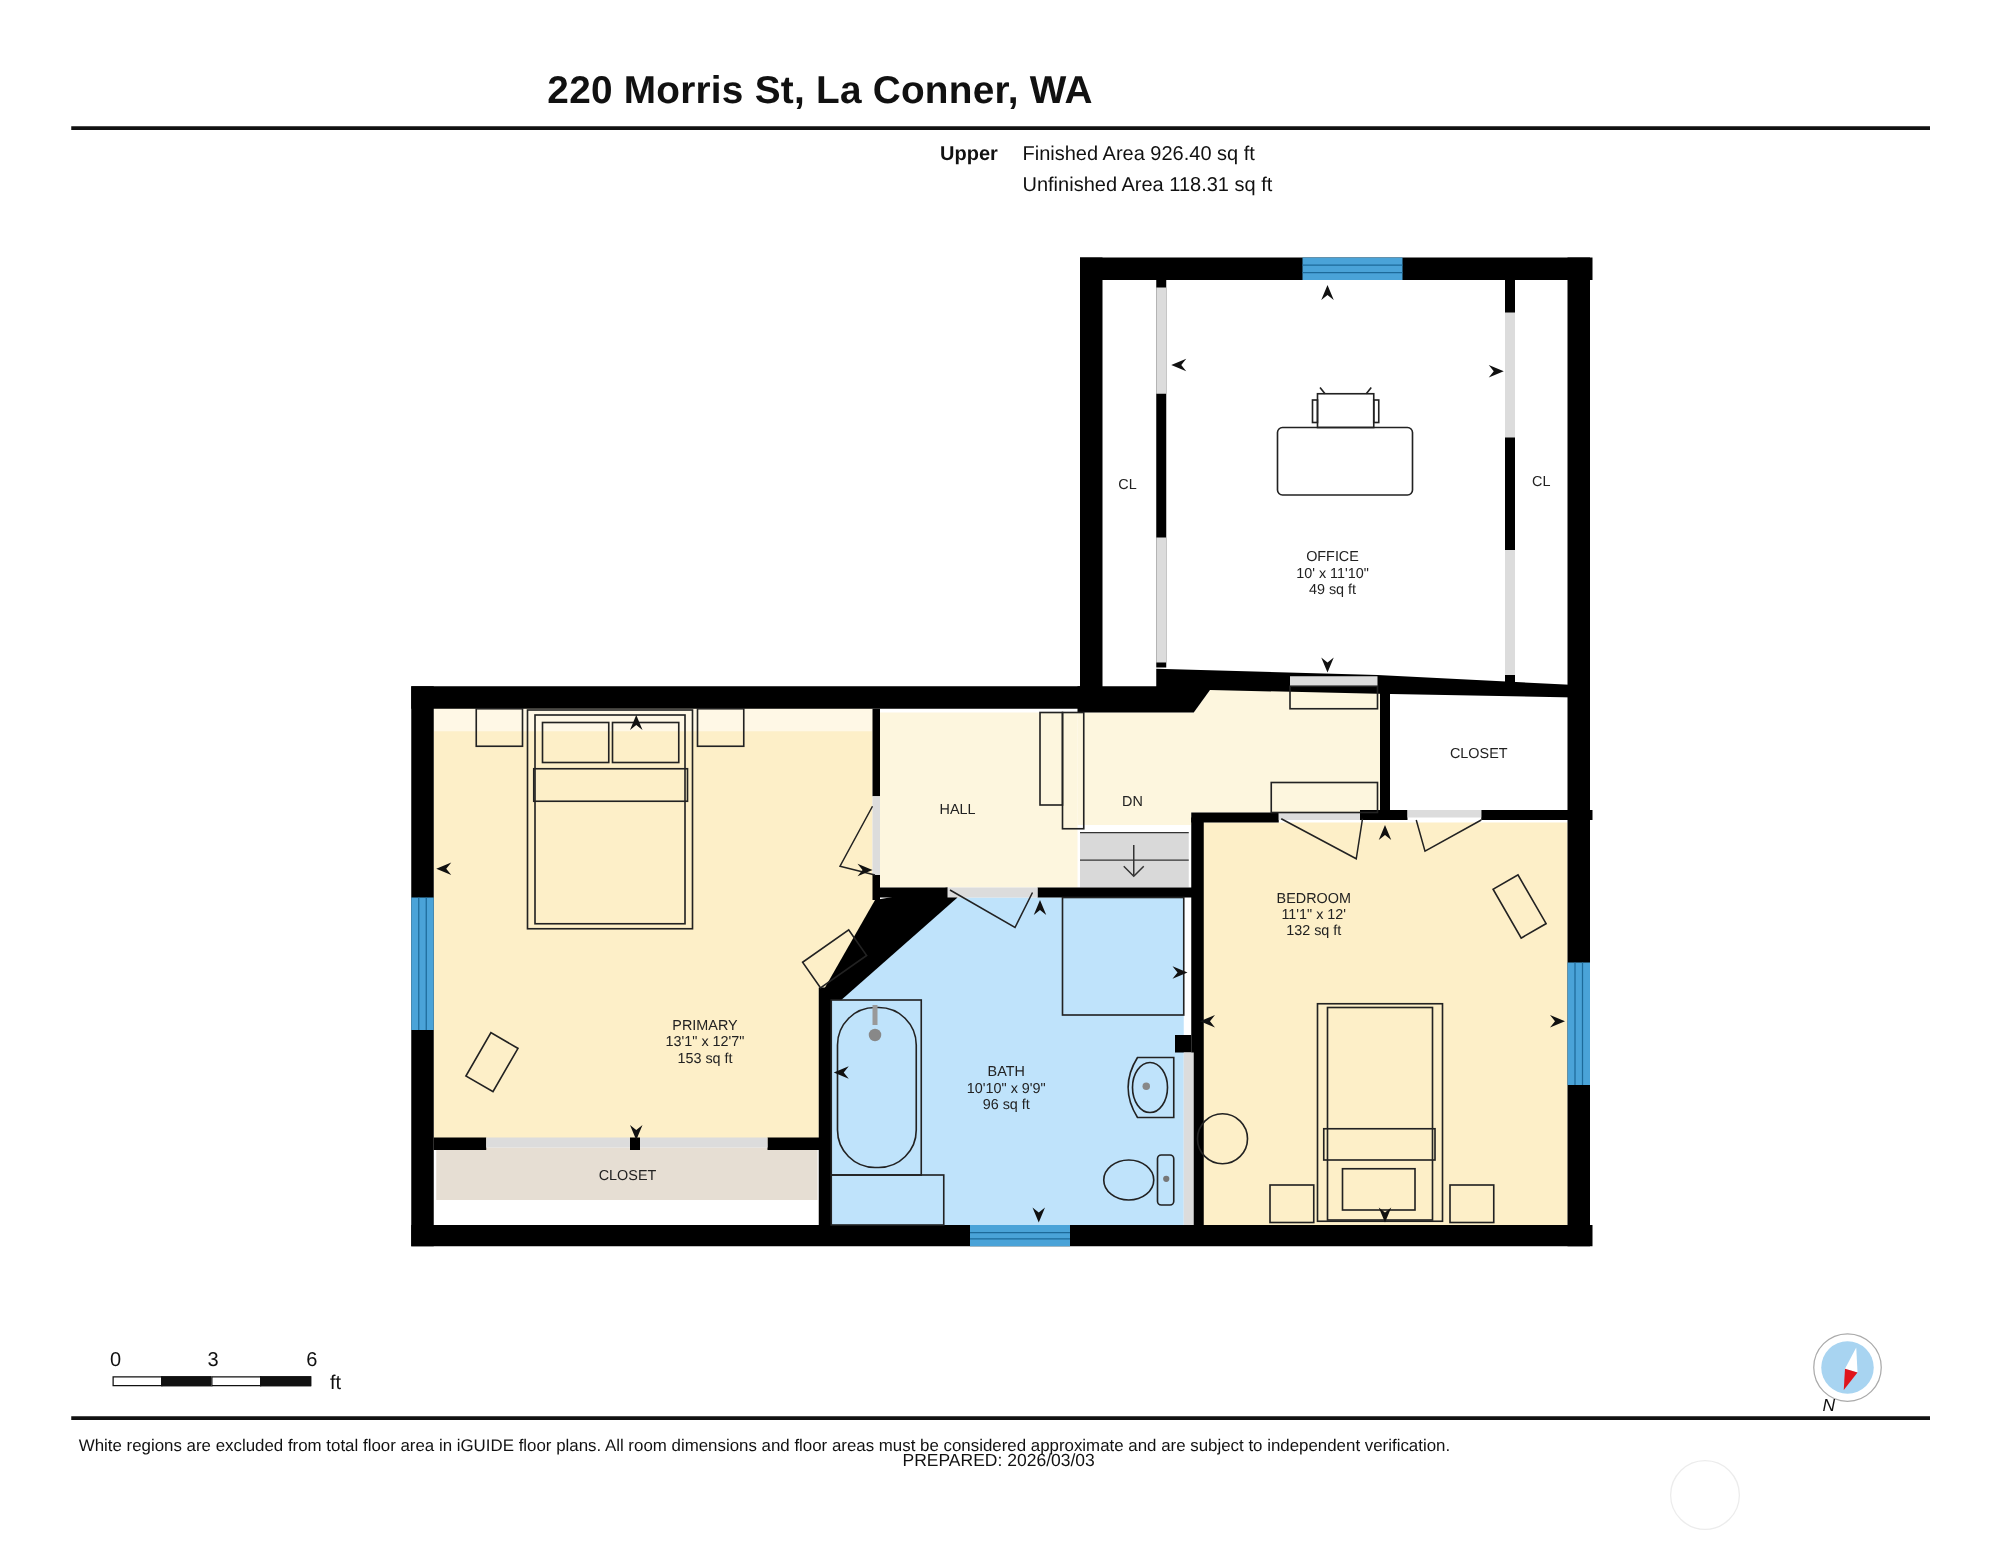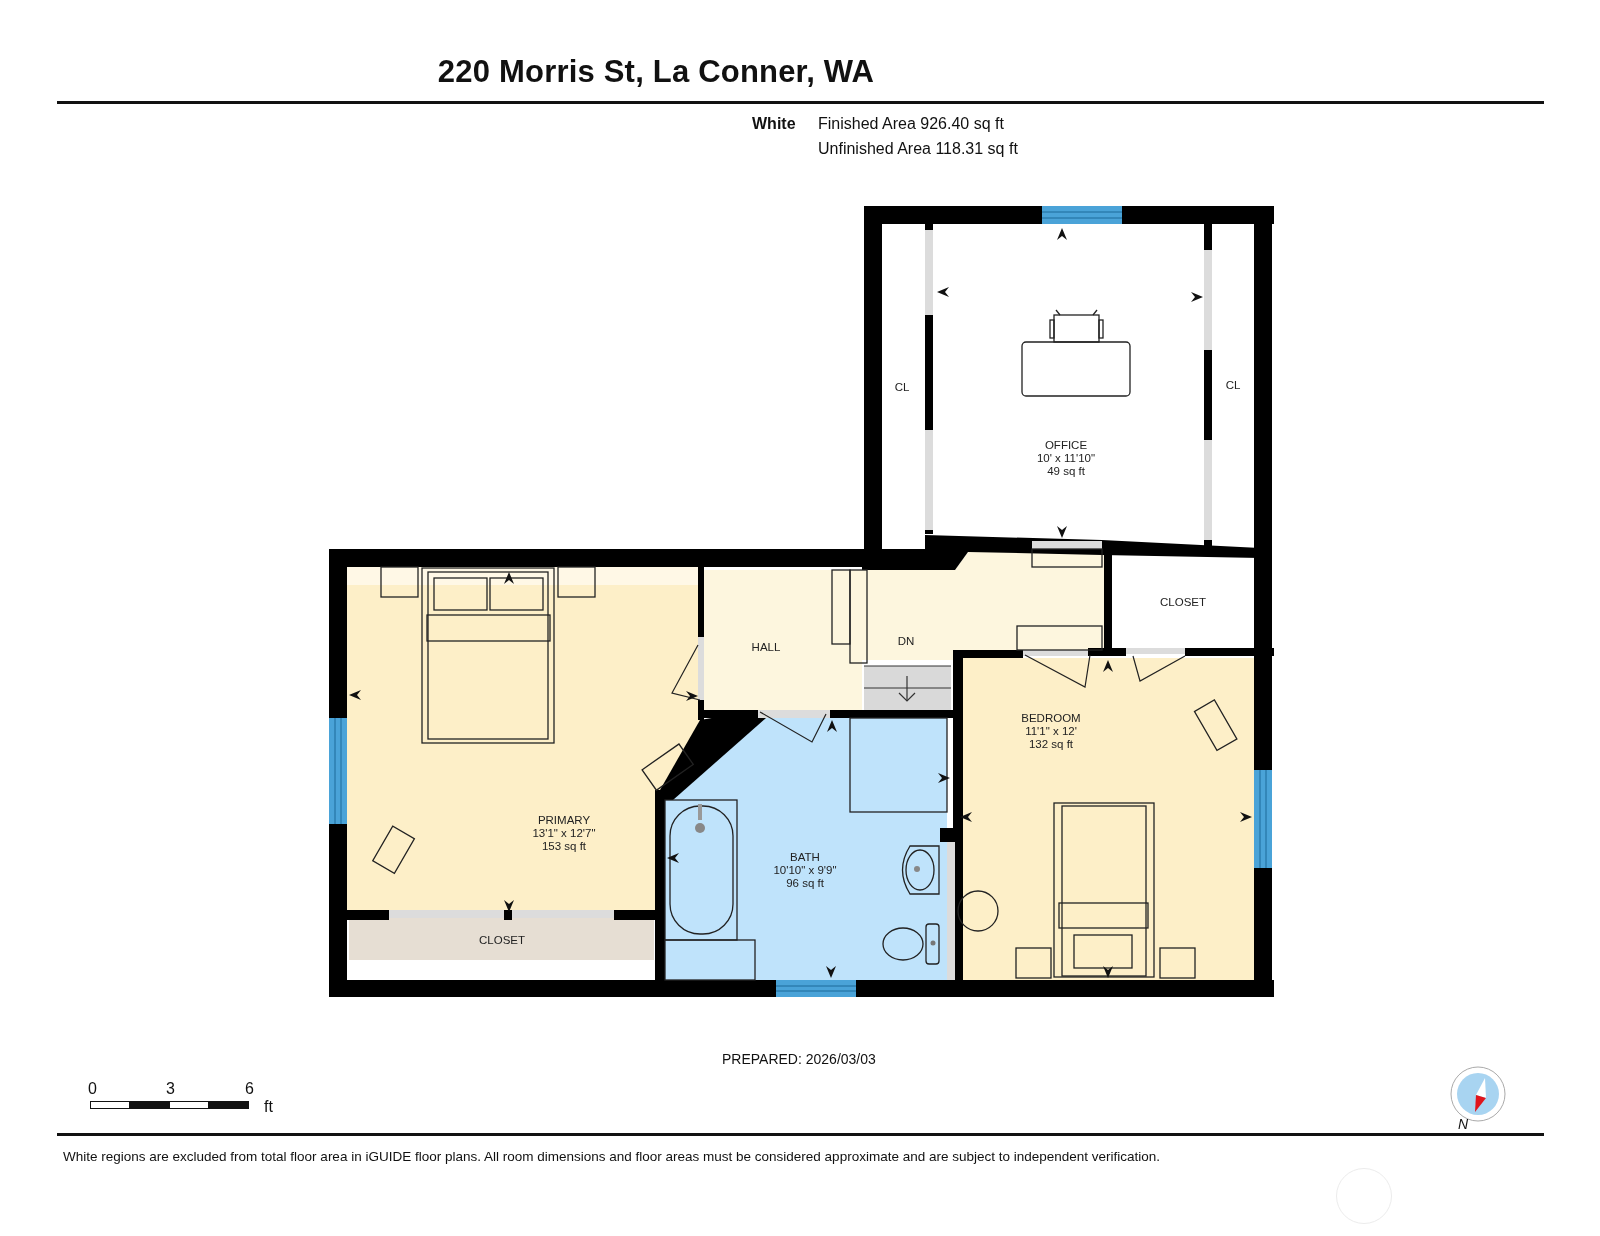--- a/index.html
+++ b/index.html
@@ -7,36 +7,36 @@
     .title { position:absolute; left:0; width:1312px; top:54px; text-align:center; font-size:31px; font-weight:bold; letter-spacing:0.2px; }
     .rule { position:absolute; left:57px; width:1487px; height:3px; background:#111; }
     .rule.top { top:101px; }
     .rule.bottom { top:1133px; }
     .level { position:absolute; left:752px; top:115px; font-size:16px; font-weight:bold; }
     .area { position:absolute; left:818px; font-size:16px; }
     .area.f { top:115px; }
     .area.u { top:140px; }
     svg.plan { position:absolute; left:0; top:0; }
     .room-label { font-family:"Liberation Sans", sans-serif; font-size:11.5px; fill:#222; text-anchor:middle; }
-    .prepared { position:absolute; left:722px; top:1051px; font-size:14px; }
+    .prepared { position:absolute; left:722px; top:1160px; font-size:14px; }
     .disclaimer { position:absolute; left:63px; top:1149px; font-size:13.5px; }
     .scale { position:absolute; left:88px; top:1080px; width:200px; height:40px; }
     .scale .t { position:absolute; top:0; font-size:16px; }
     .scale .bar { position:absolute; top:21px; height:8px; border:1px solid #111; box-sizing:border-box; }
     .scale .ft { position:absolute; left:176px; top:18px; font-size:16px;text-align:right; }
     .compass { position:absolute; left:1449px; top:1065px; width:58px; height:58px; }
     .compass-n { position:absolute; left:1458px; top:1116px; font-size:14px; font-style:italic; }
     .watermark { position:absolute; left:1336px; top:1168px; width:54px; height:54px; border:1px solid #ececec; border-radius:50%; }
   </style>
 </head>
 <body>
 
 <div class="title">220 Morris St, La Conner, WA</div>
 <div class="rule top"></div>
-<div class="level">White</div>
+<div class="level">Upper</div>
 <div class="area f">Finished Area 926.40 sq ft</div>
 <div class="area u">Unfinished Area 118.31 sq ft</div>
 
 <svg class="plan" width="1600" height="1236" viewBox="0 0 1600 1236">
 
   <g>
 
     <rect x="880" y="224" width="330" height="320" fill="#ffffff"></rect>
 
     <polygon points="347,570 698,570 698,698 700,720 665,790 655,790 655,915 347,915" fill="#fdefc8"></polygon>

